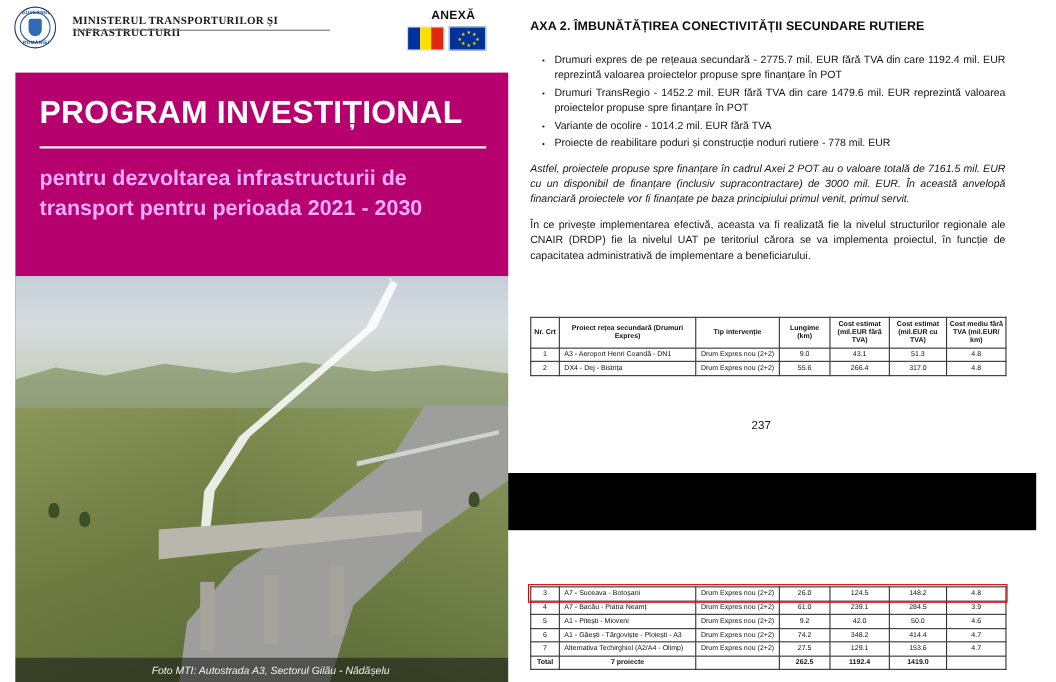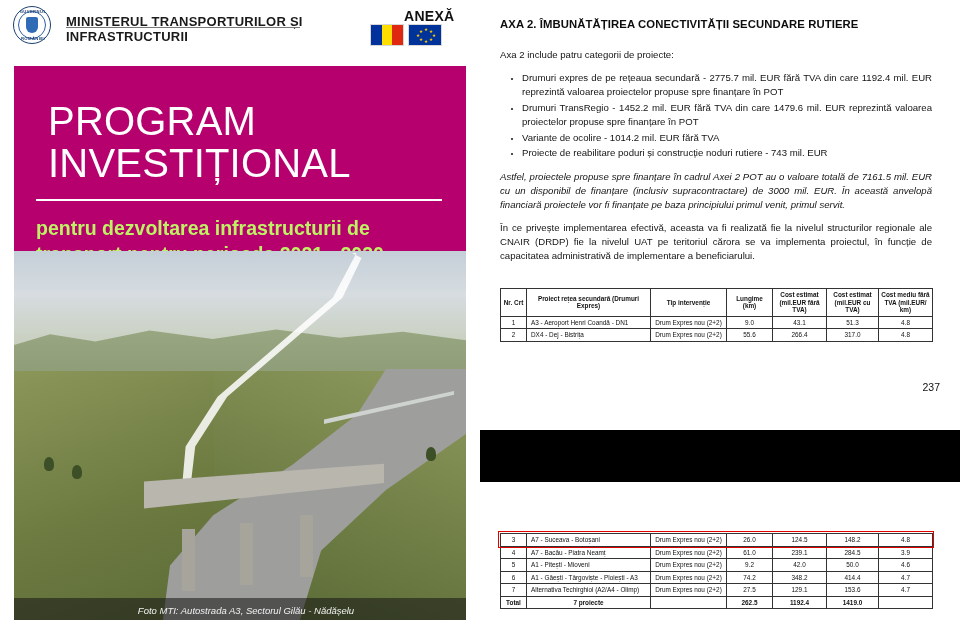--- a/index.html
+++ b/index.html
@@ -65,35 +65,36 @@
     letter-spacing: .4px;
     color: #1b3f73;
     font-weight: bold;
   }
   #emblem .txt-top { top: 3px; }
   #emblem .txt-bot { top: 30px; }
   #ministry-name {
     position: absolute;
     left: 66px; top: 14px;
     width: 280px;
-    font-size: 13px;
+    font-size: 10px;
     letter-spacing: .25px;
     color: #1a1a1a;
     font-weight: bold;
+    font-family: Liberation Serif, serif;
   }
   #ministry-rule {
     position: absolute;
     left: 66px; top: 27px;
     width: 234px; height: 1px;
     background: #777;
   }
   #anexa-label {
     position: absolute;
-    left: 404px; top: 8px;
-    font-size: 14px;
+    left: 392px; top: 8px;
+    font-size: 11px;
     font-weight: bold;
     color: #111;
     letter-spacing: .3px;
   }
   #flags {
     position: absolute;
     left: 370px; top: 24px;
     display: flex;
     gap: 4px;
   }
@@ -116,33 +117,33 @@
 
   #title-block {
     position: absolute;
     left: 14px; top: 66px;
     width: 452px; height: 185px;
     background: #b5006e;
     padding: 22px 22px 16px 22px;
   }
   #main-title {
     color: #ffffff;
-    font-size: 40px;
-    font-weight: normal;
+    font-size: 29px;
+    font-weight: bold;
     letter-spacing: .2px;
     line-height: 1.05;
-    margin: 12px;
+    margin: 0;
   }
   #title-rule {
     width: 406px; height: 2px;
     background: #ffffff;
     margin: 15px 0 14px 0;
   }
   #subtitle {
-    color: #bef264;
+    color: #f0abfc;
     font-size: 19.5px;
     font-weight: bold;
     line-height: 1.35;
     margin: 0;
   }
 
   
   #cover-photo {
     position: absolute;
     left: 14px; top: 251px;
@@ -223,21 +224,21 @@
     text-align: center;
     color: #f2f2f2;
     font-size: 9.5px;
     font-style: italic;
     padding-left: 12px;
   }
 
   
   #right-page {
     position: absolute;
-    left: 480px; top: 0;
+    left: 462px; top: 0;
     width: 480px; height: 620px;
     background: #ffffff;
   }
   #doc-heading {
     position: absolute;
     left: 20px; top: 18px;
     width: 440px;
     font-size: 11.3px;
     font-weight: bold;
     color: #0d0d0d;
@@ -288,21 +289,21 @@
   table.doc-table th { font-weight: bold; }
   table.doc-table td.l { text-align: left; padding-left: 4px; }
   #table-top {
     position: absolute;
     left: 20px; top: 288px;
   }
   #page-number {
     position: absolute;
     left: 0; top: 381px;
     width: 460px;
-    text-align: right;
+    text-align: center;
     font-size: 10.5px;
     color: #111;
   }
   #black-band {
     position: absolute;
     left: 0; top: 430px;
     width: 480px; height: 52px;
     background: #000000;
   }
   #table-bottom {
@@ -388,26 +389,25 @@
       <div class="photo-caption-bar"></div>
       <div id="photo-caption">Foto MTI: Autostrada A3, Sectorul Gilău - Nădășelu</div>
     </div>
   </div>
 
   <div id="right-page">
 
     <div id="doc-heading">AXA 2. ÎMBUNĂTĂȚIREA CONECTIVITĂȚII SECUNDARE RUTIERE</div>
 
     <div id="doc-body">
-      <p>Axa 2 include patru categorii de proiecte:</p>
       <ul>
         <li>Drumuri expres de pe rețeaua secundară - 2775.7 mil. EUR fără TVA din care 1192.4 mil. EUR reprezintă valoarea proiectelor propuse spre finanțare în POT</li>
         <li>Drumuri TransRegio - 1452.2 mil. EUR fără TVA din care 1479.6 mil. EUR reprezintă valoarea proiectelor propuse spre finanțare în POT</li>
         <li>Variante de ocolire - 1014.2 mil. EUR fără TVA</li>
-        <li>Proiecte de reabilitare poduri și construcție noduri rutiere - 743 mil. EUR</li>
+        <li>Proiecte de reabilitare poduri și construcție noduri rutiere - 778 mil. EUR</li>
       </ul>
       <p class="em">Astfel, proiectele propuse spre finanțare în cadrul Axei 2 POT au o valoare totală de 7161.5 mil. EUR cu un disponibil de finanțare (inclusiv supracontractare) de 3000 mil. EUR. În această anvelopă financiară proiectele vor fi finanțate pe baza principiului primul venit, primul servit.</p>
       <p>În ce privește implementarea efectivă, aceasta va fi realizată fie la nivelul structurilor regionale ale CNAIR (DRDP) fie la nivelul UAT pe teritoriul cărora se va implementa proiectul, în funcție de capacitatea administrativă de implementare a beneficiarului.</p>
     </div>
 
 
     <table class="doc-table" id="table-top">
       <colgroup>
         <col style="width:26px">
           <col style="width:124px">

